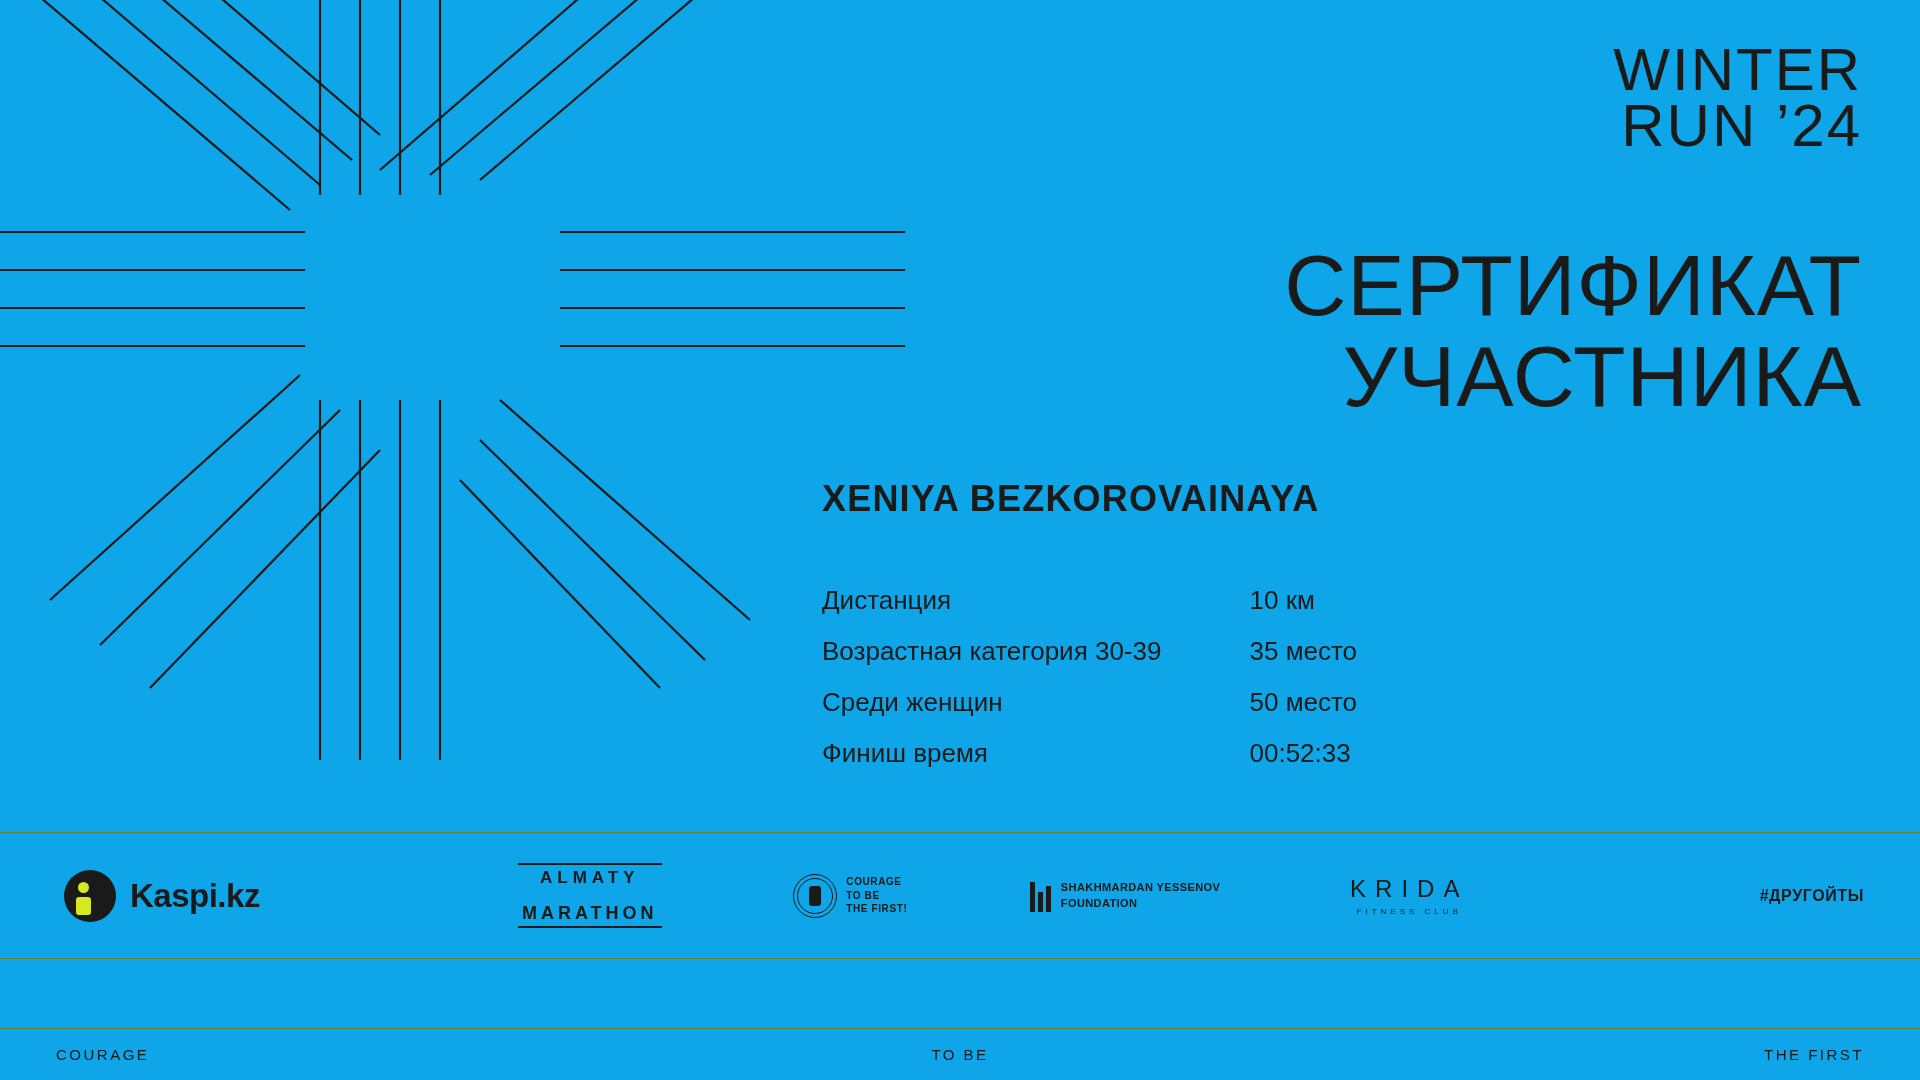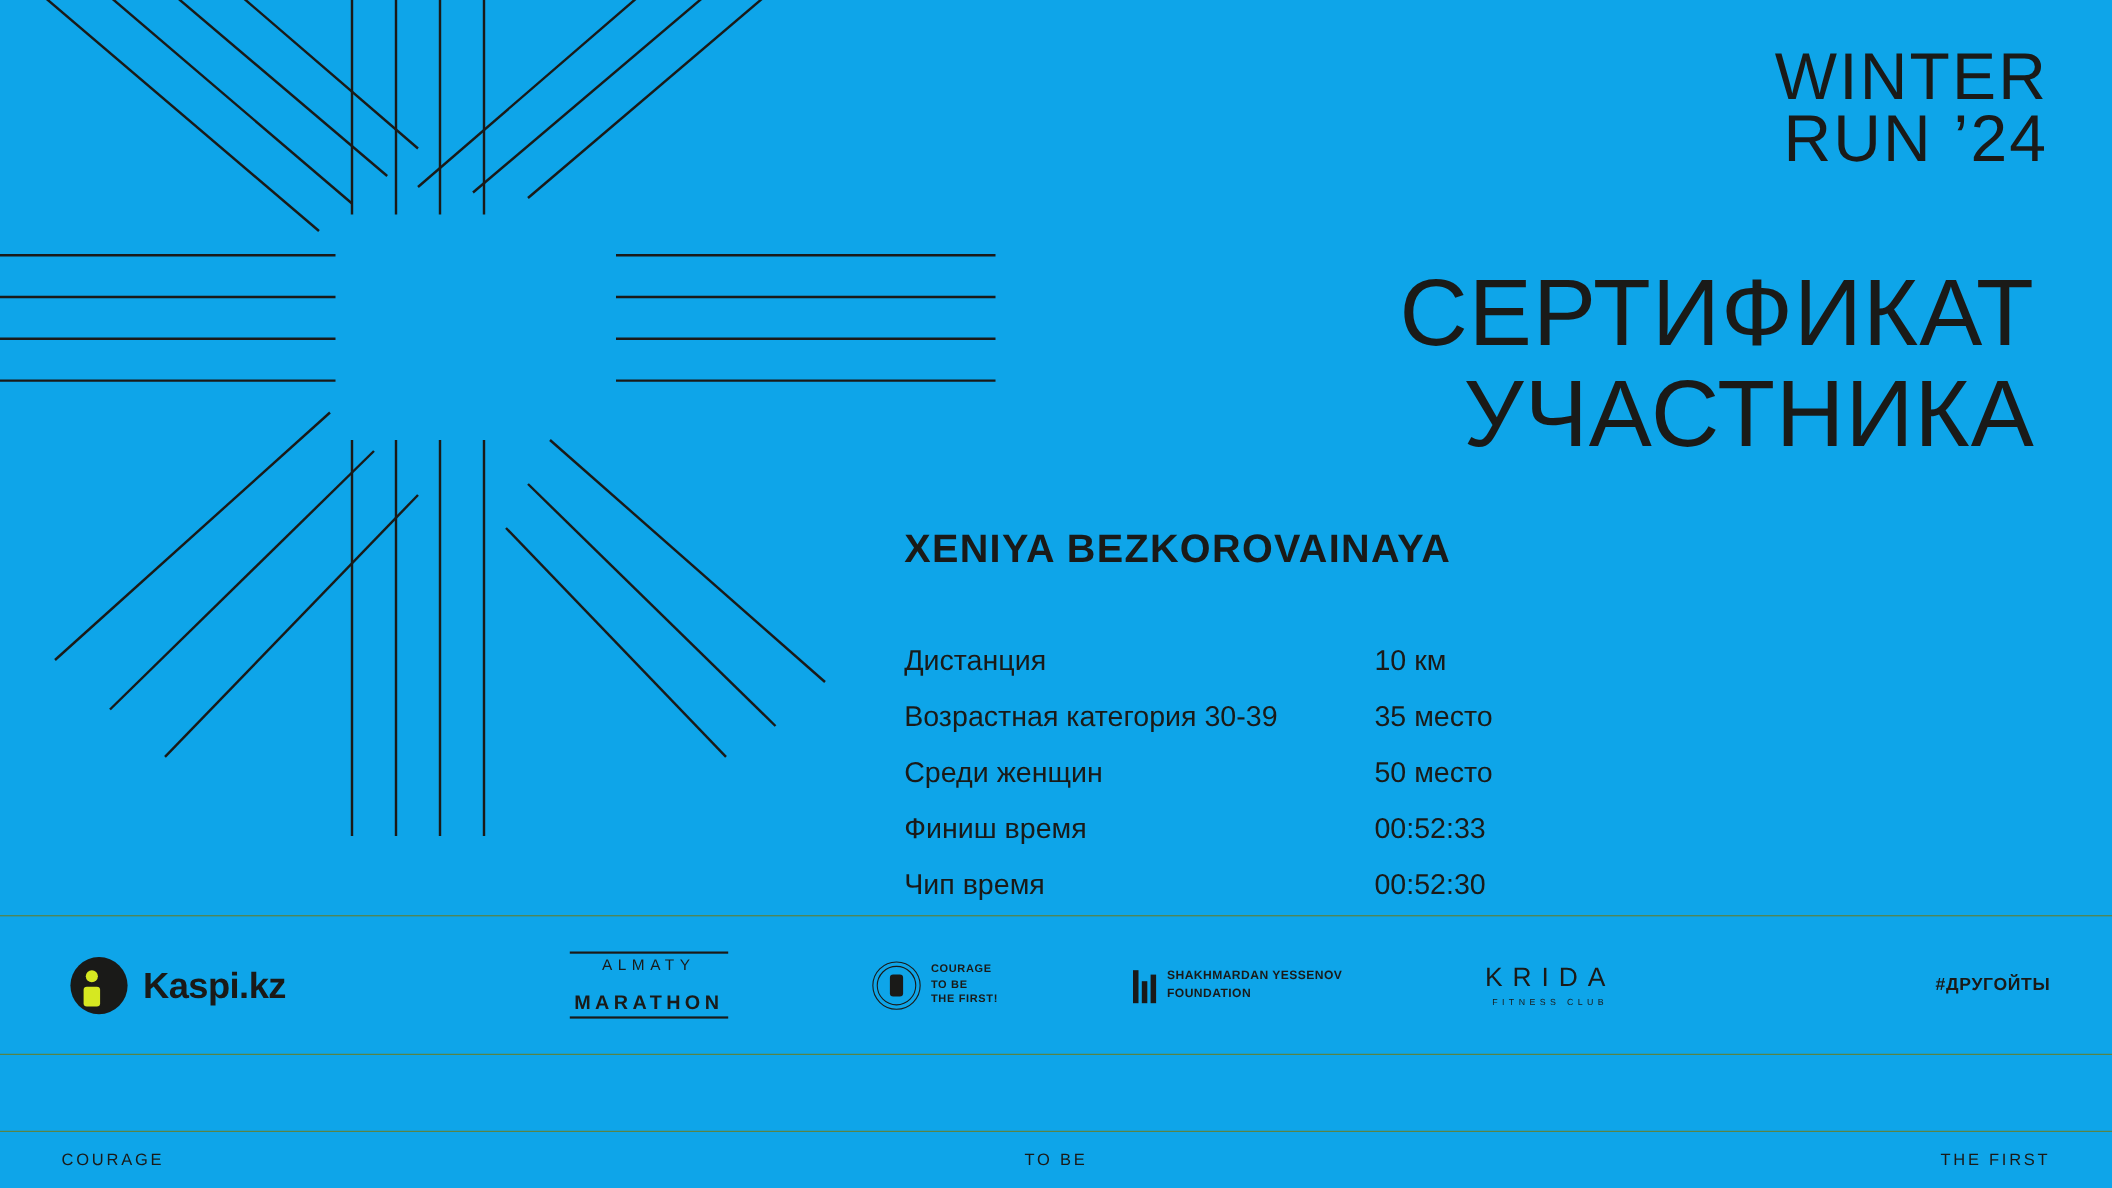--- a/index.html
+++ b/index.html
@@ -38,21 +38,21 @@
     text-align: right;
     font-size: 60px;
     line-height: 0.93;
     letter-spacing: 2px;
     font-weight: 400;
     white-space: pre-line;
   }
 
   .cert-title {
     position: absolute;
-    right: 70px;
+    right: 58px;
     top: 240px;
     text-align: right;
     font-size: 86px;
     line-height: 1.06;
     letter-spacing: 1px;
     font-weight: 400;
     white-space: pre-line;
   }
 
   .participant-name {
@@ -140,21 +140,21 @@
   }
   .kaspi-text { font-size: 33px; font-weight: bold; letter-spacing: -0.5px; }
 
   .almaty-wrap {
     text-align: center;
     line-height: 1.12;
     border-top: 2px solid #1A1A18;
     border-bottom: 2px solid #1A1A18;
     padding: 3px 4px;
   }
-  .almaty-1 { font-size: 14px; font-weight: normal; letter-spacing: 5px; }
+  .almaty-1 { font-size: 17px; font-weight: bold; letter-spacing: 5px; }
   .almaty-2 { font-size: 18px; font-weight: bold; letter-spacing: 4px; margin-top: 16px; }
 
   .courage-wrap { display: flex; align-items: center; gap: 9px; }
   .courage-badge {
     width: 42px; height: 42px; border: 1.6px solid #1A1A18; border-radius: 50%;
     position: relative; flex: 0 0 auto;
   }
   .courage-badge .fig {
     position: absolute; left: 50%; top: 50%;
     transform: translate(-50%,-50%);
@@ -258,24 +258,20 @@
       <div class="label">Возрастная категория 30-39</div>
       <div class="value">35 место</div>
     </div>
     <div class="row">
       <div class="label">Среди женщин</div>
       <div class="value">50 место</div>
     </div>
     <div class="row">
       <div class="label">Финиш время</div>
       <div class="value">00:52:33</div>
-    </div>
-    <div class="row">
-      <div class="label">Чип время</div>
-      <div class="value">00:52:30</div>
     </div>
   </div>
 
   <div class="hr r1"></div>
   <div class="hr r2"></div>
   <div class="hr r3"></div>
 
   <div class="sponsors">
 
     <div class="sponsor sp-kaspi">

